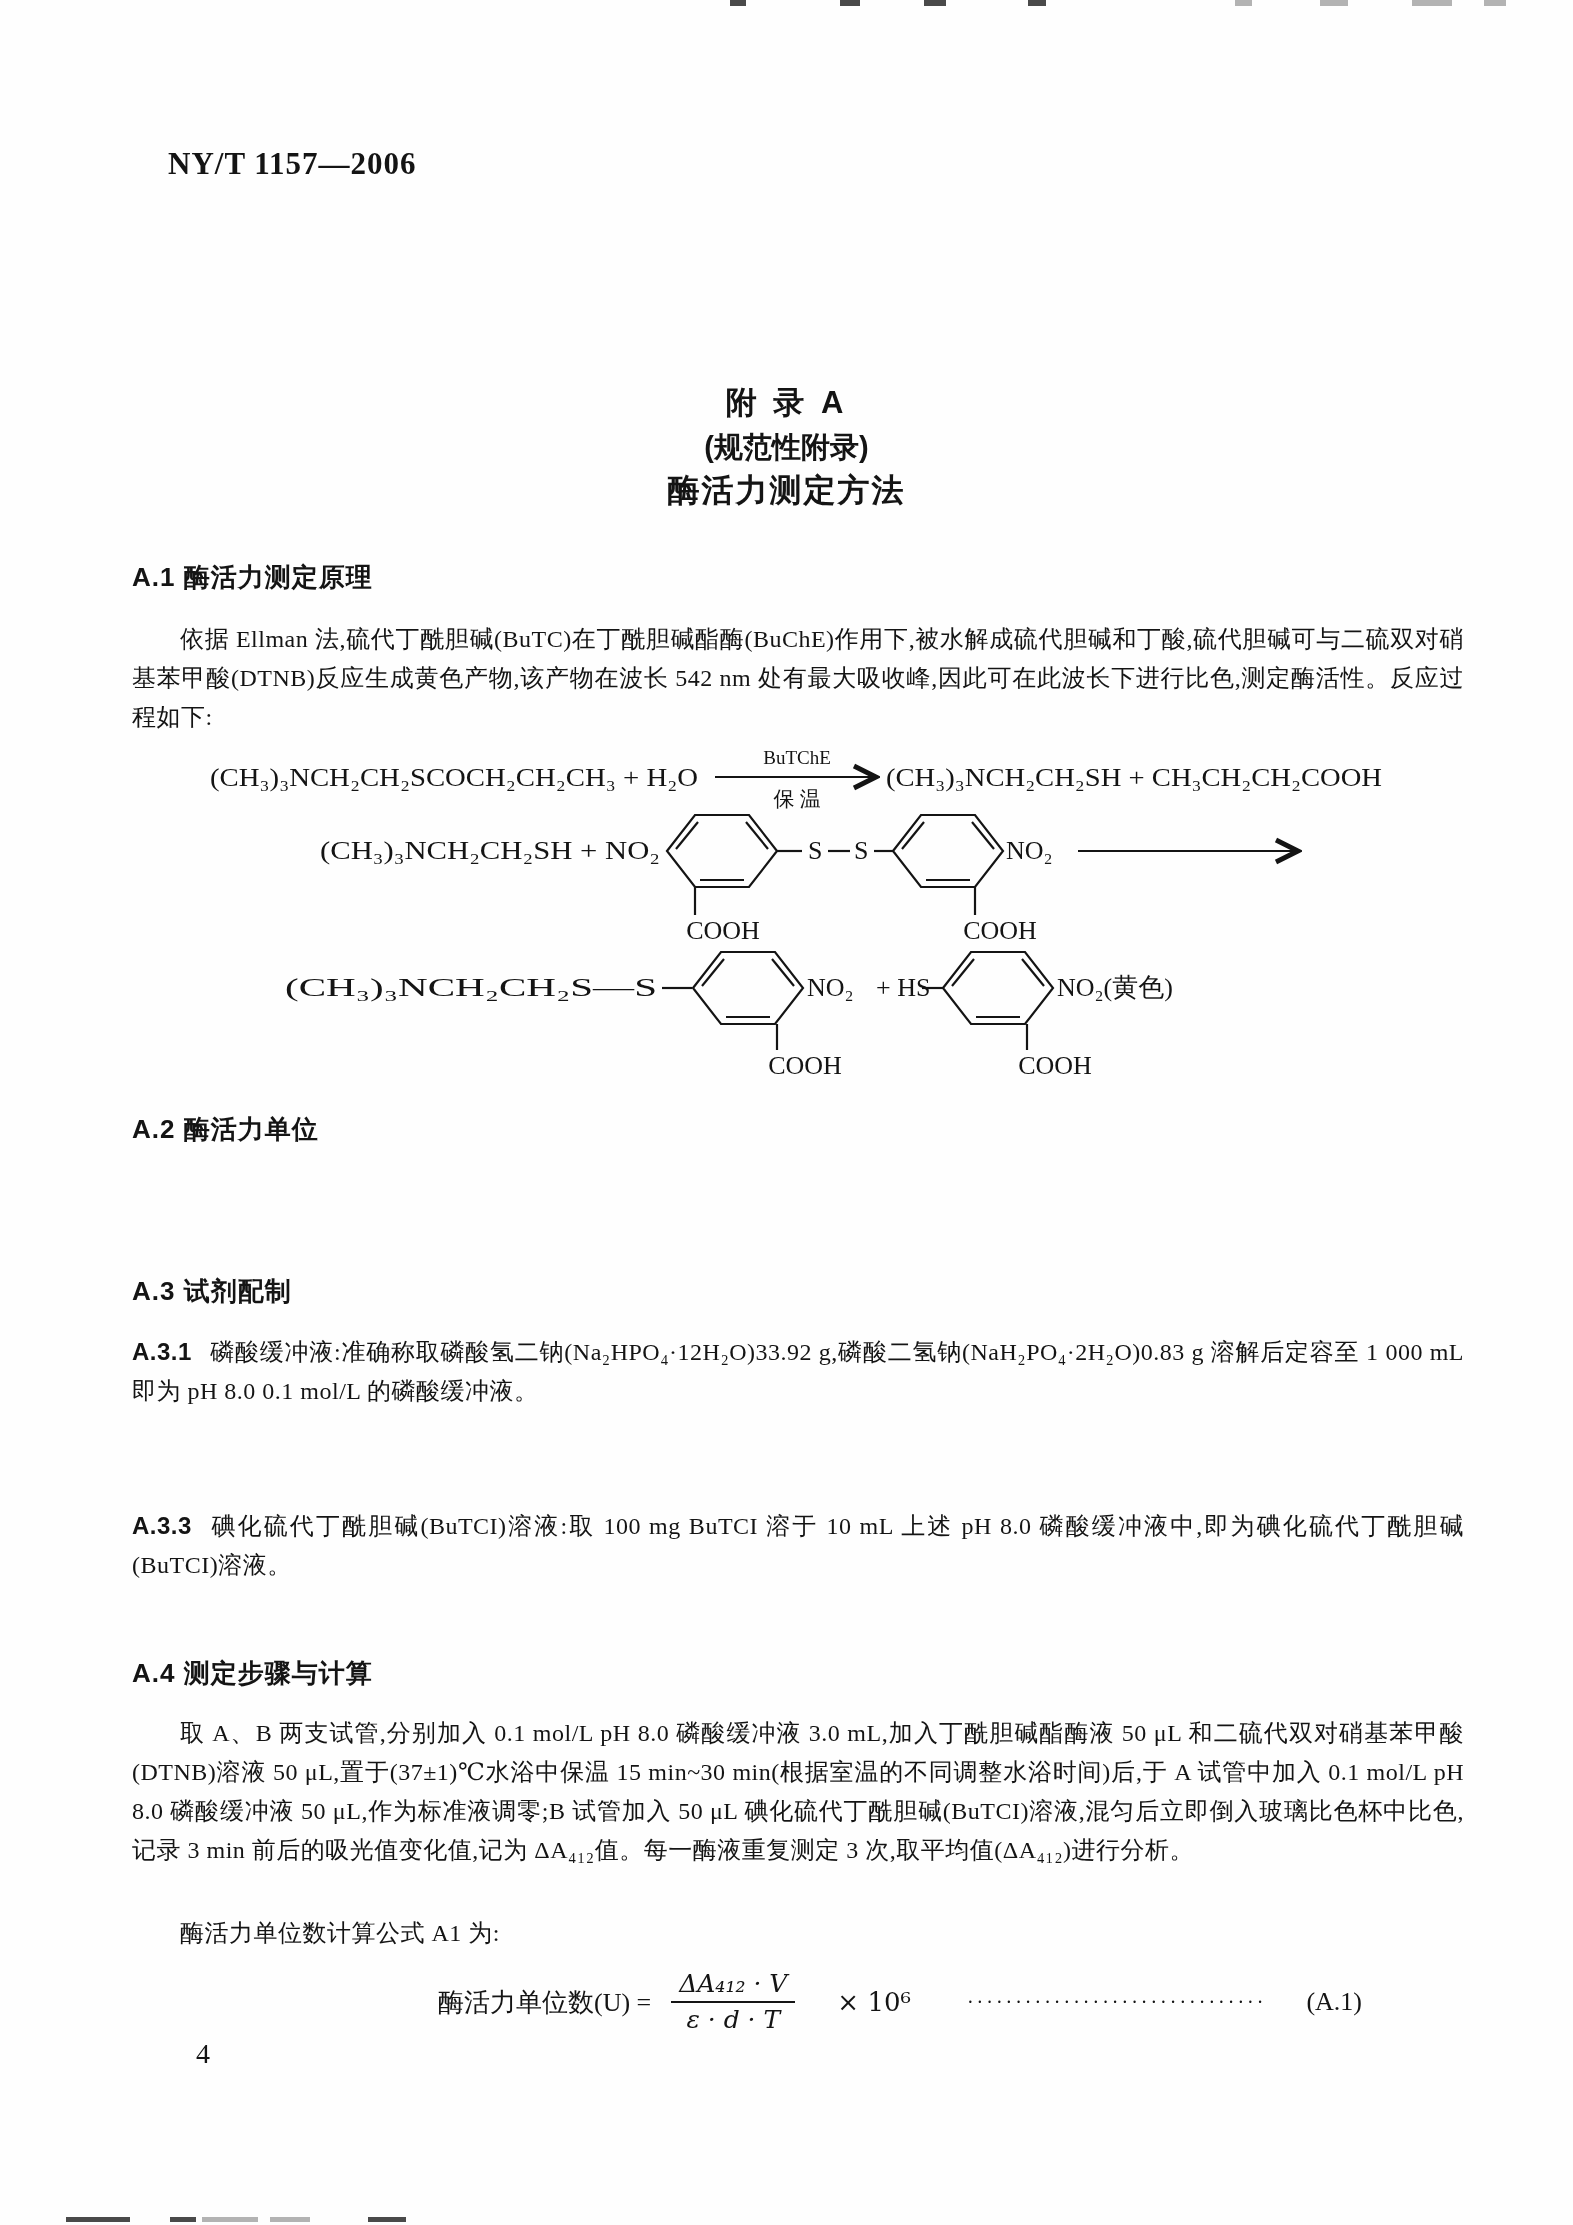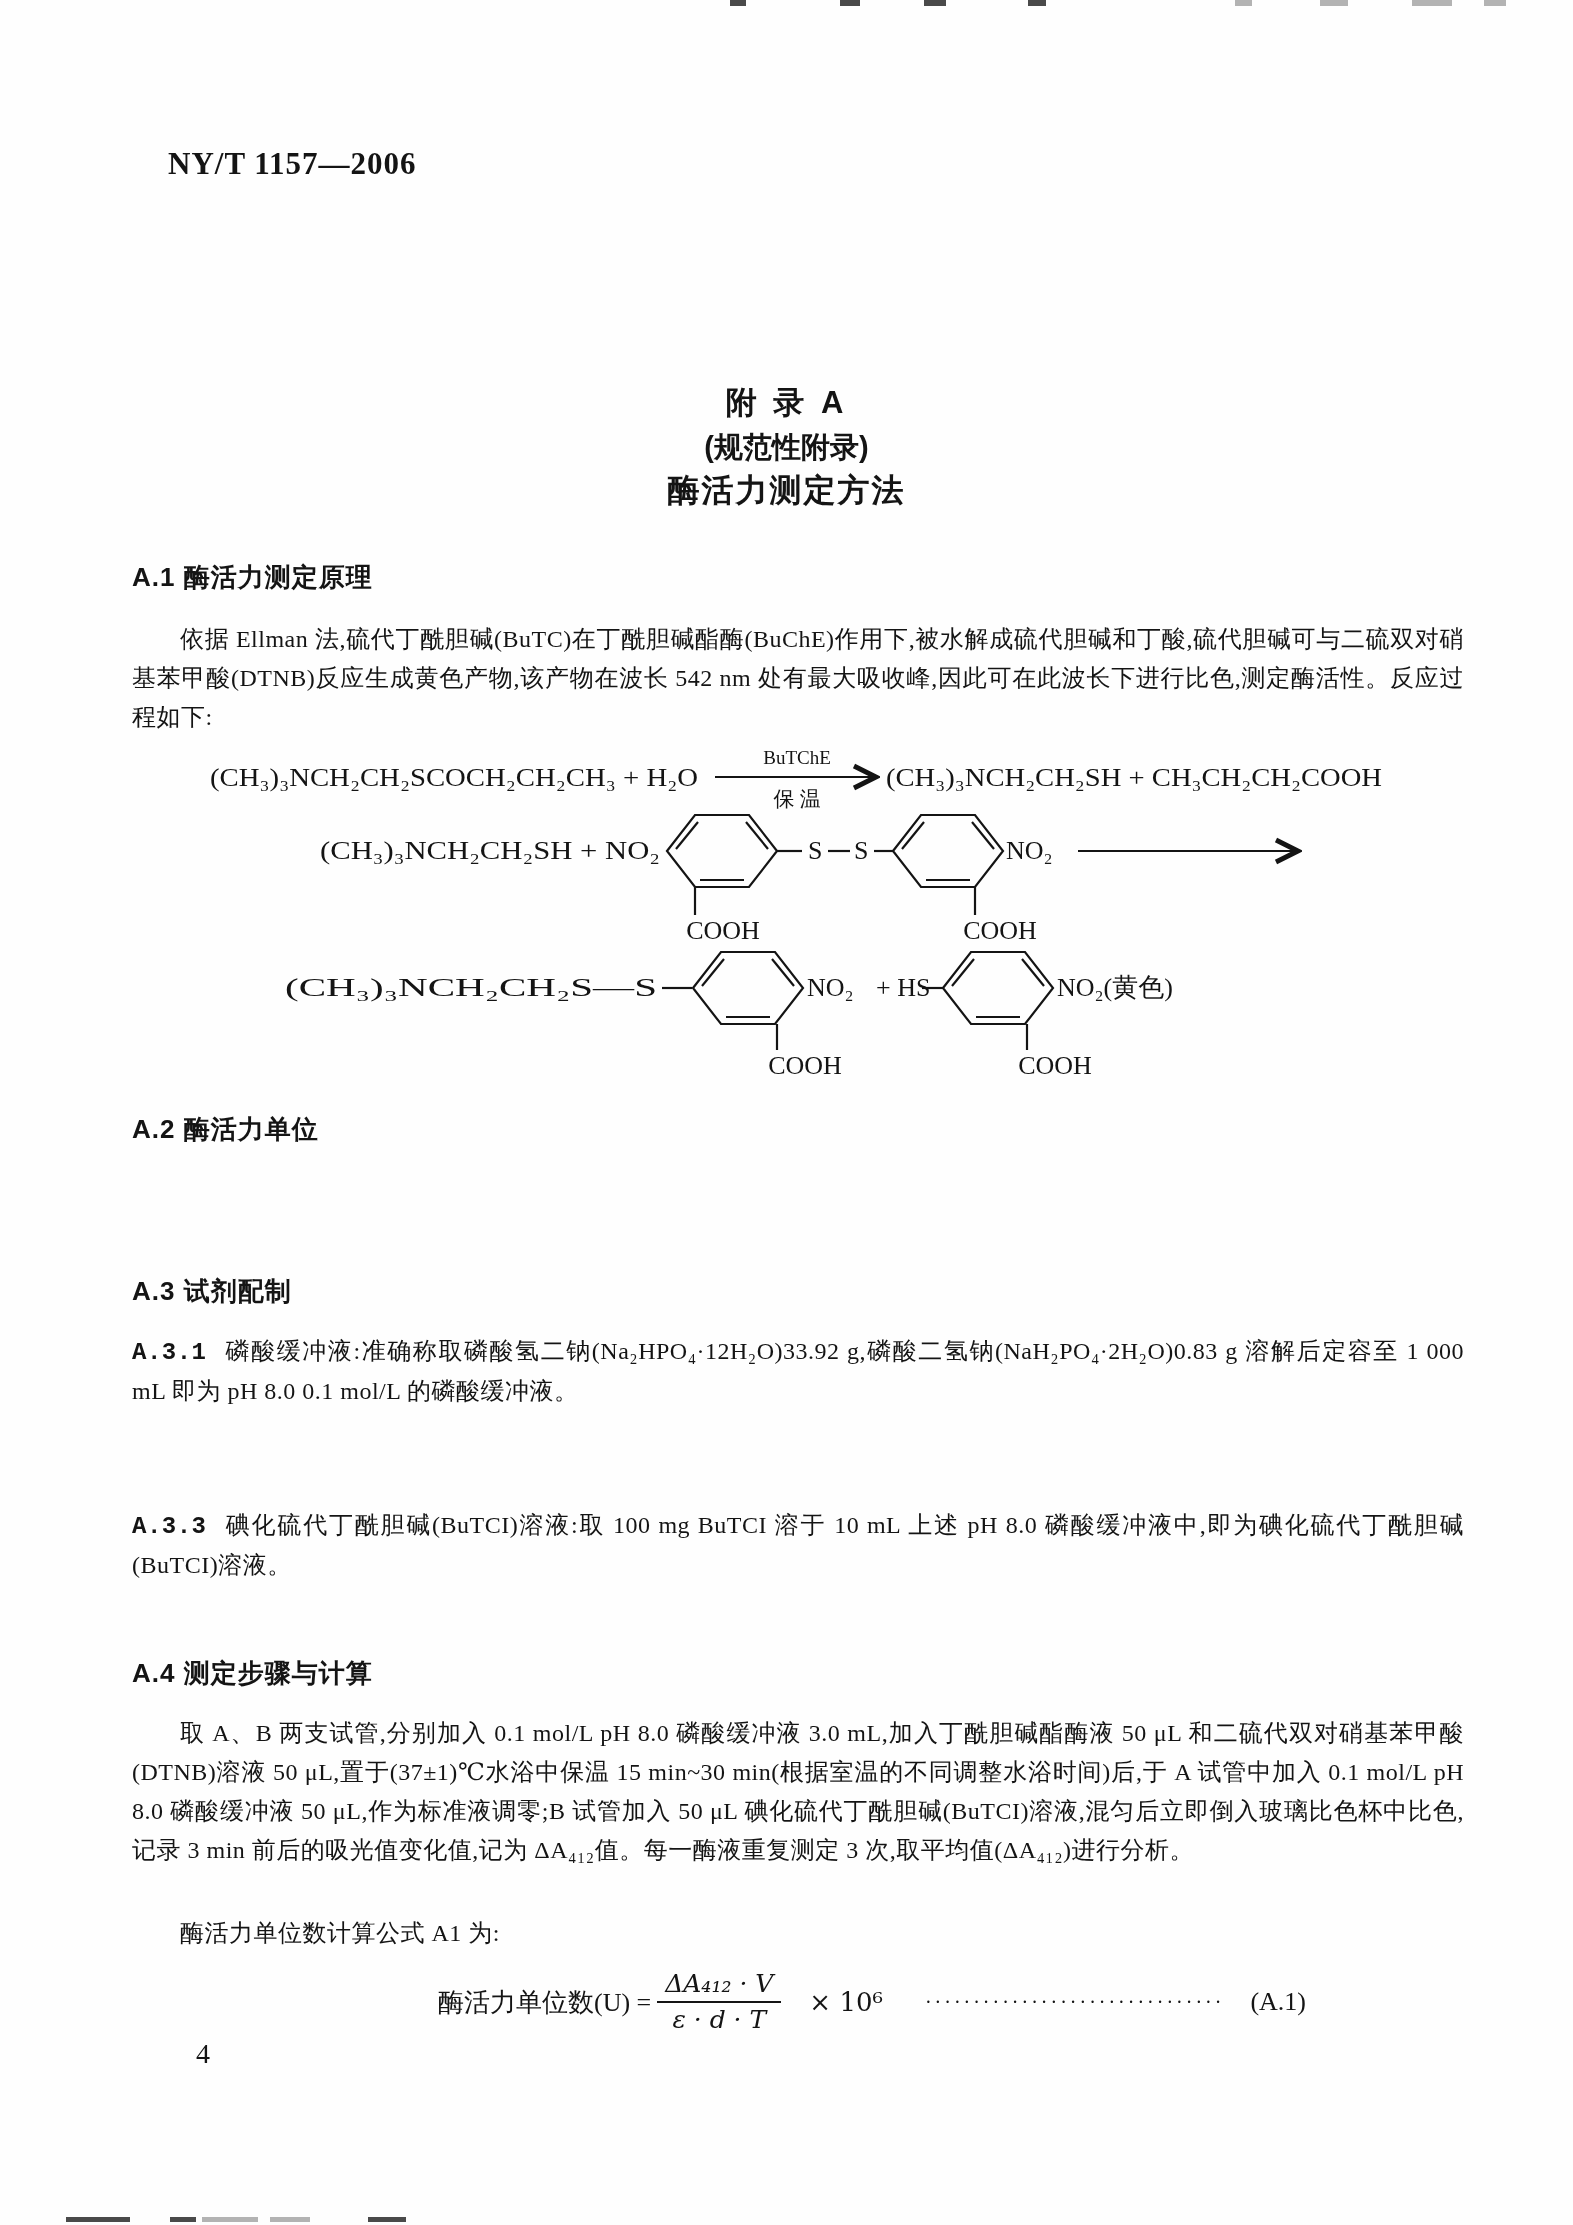--- a/index.html
+++ b/index.html
@@ -28,29 +28,29 @@
     position:absolute;left:132px;
     font-size:26px;font-weight:bold;letter-spacing:1px;
     font-family:"Liberation Sans","DejaVu Sans",sans-serif;
   }
   .para{
     position:absolute;left:132px;width:1332px;
     font-size:24px;line-height:39px;
     text-align:justify;letter-spacing:0.5px;
   }
   .indent{text-indent:48px;}
-  .clause-label{font-weight:bold;font-family:Liberation Mono, monospace;margin-right:18px;}
+  .clause-label{font-weight:bold;font-family:Liberation Sans, sans-serif;margin-right:18px;}
   .scheme{position:absolute;left:140px;top:742px;}
   .scheme text{font-size:26px;fill:#141414;font-family:"Liberation Serif","DejaVu Serif",serif;}
   .scheme text.small{font-size:19px;}
   .scheme text.cond{font-size:21px;}
   .scheme path,.scheme line{stroke:#141414;stroke-width:2.2;fill:none;}
   .formula-row{
     position:absolute;left:438px;top:1960px;width:1060px;height:84px;
-    display:flex;align-items:center;font-size:26px;
+    display:flex;align-items:center;font-size:26px;gap:14px;
   }
   .frac{display:inline-flex;flex-direction:column;align-items:center;margin:0 6px;
         font-family:"DejaVu Serif","Liberation Serif",serif;}
   .frac .num,.frac .den{font-style:italic;font-size:25px;line-height:34px;padding:0 8px;}
   .frac .bar{width:100%;height:2px;background:#141414;}
   .mult{margin-left:22px;font-family:"DejaVu Serif","Liberation Serif",serif;}
   .dots{margin-left:42px;font-size:20px;letter-spacing:3px;color:#141414;white-space:nowrap;overflow:hidden;max-width:360px;}
   .eq-num{margin-left:26px;font-size:26px;}
   .page-num{position:absolute;left:196px;top:2038px;font-size:28px;}
 </style>

